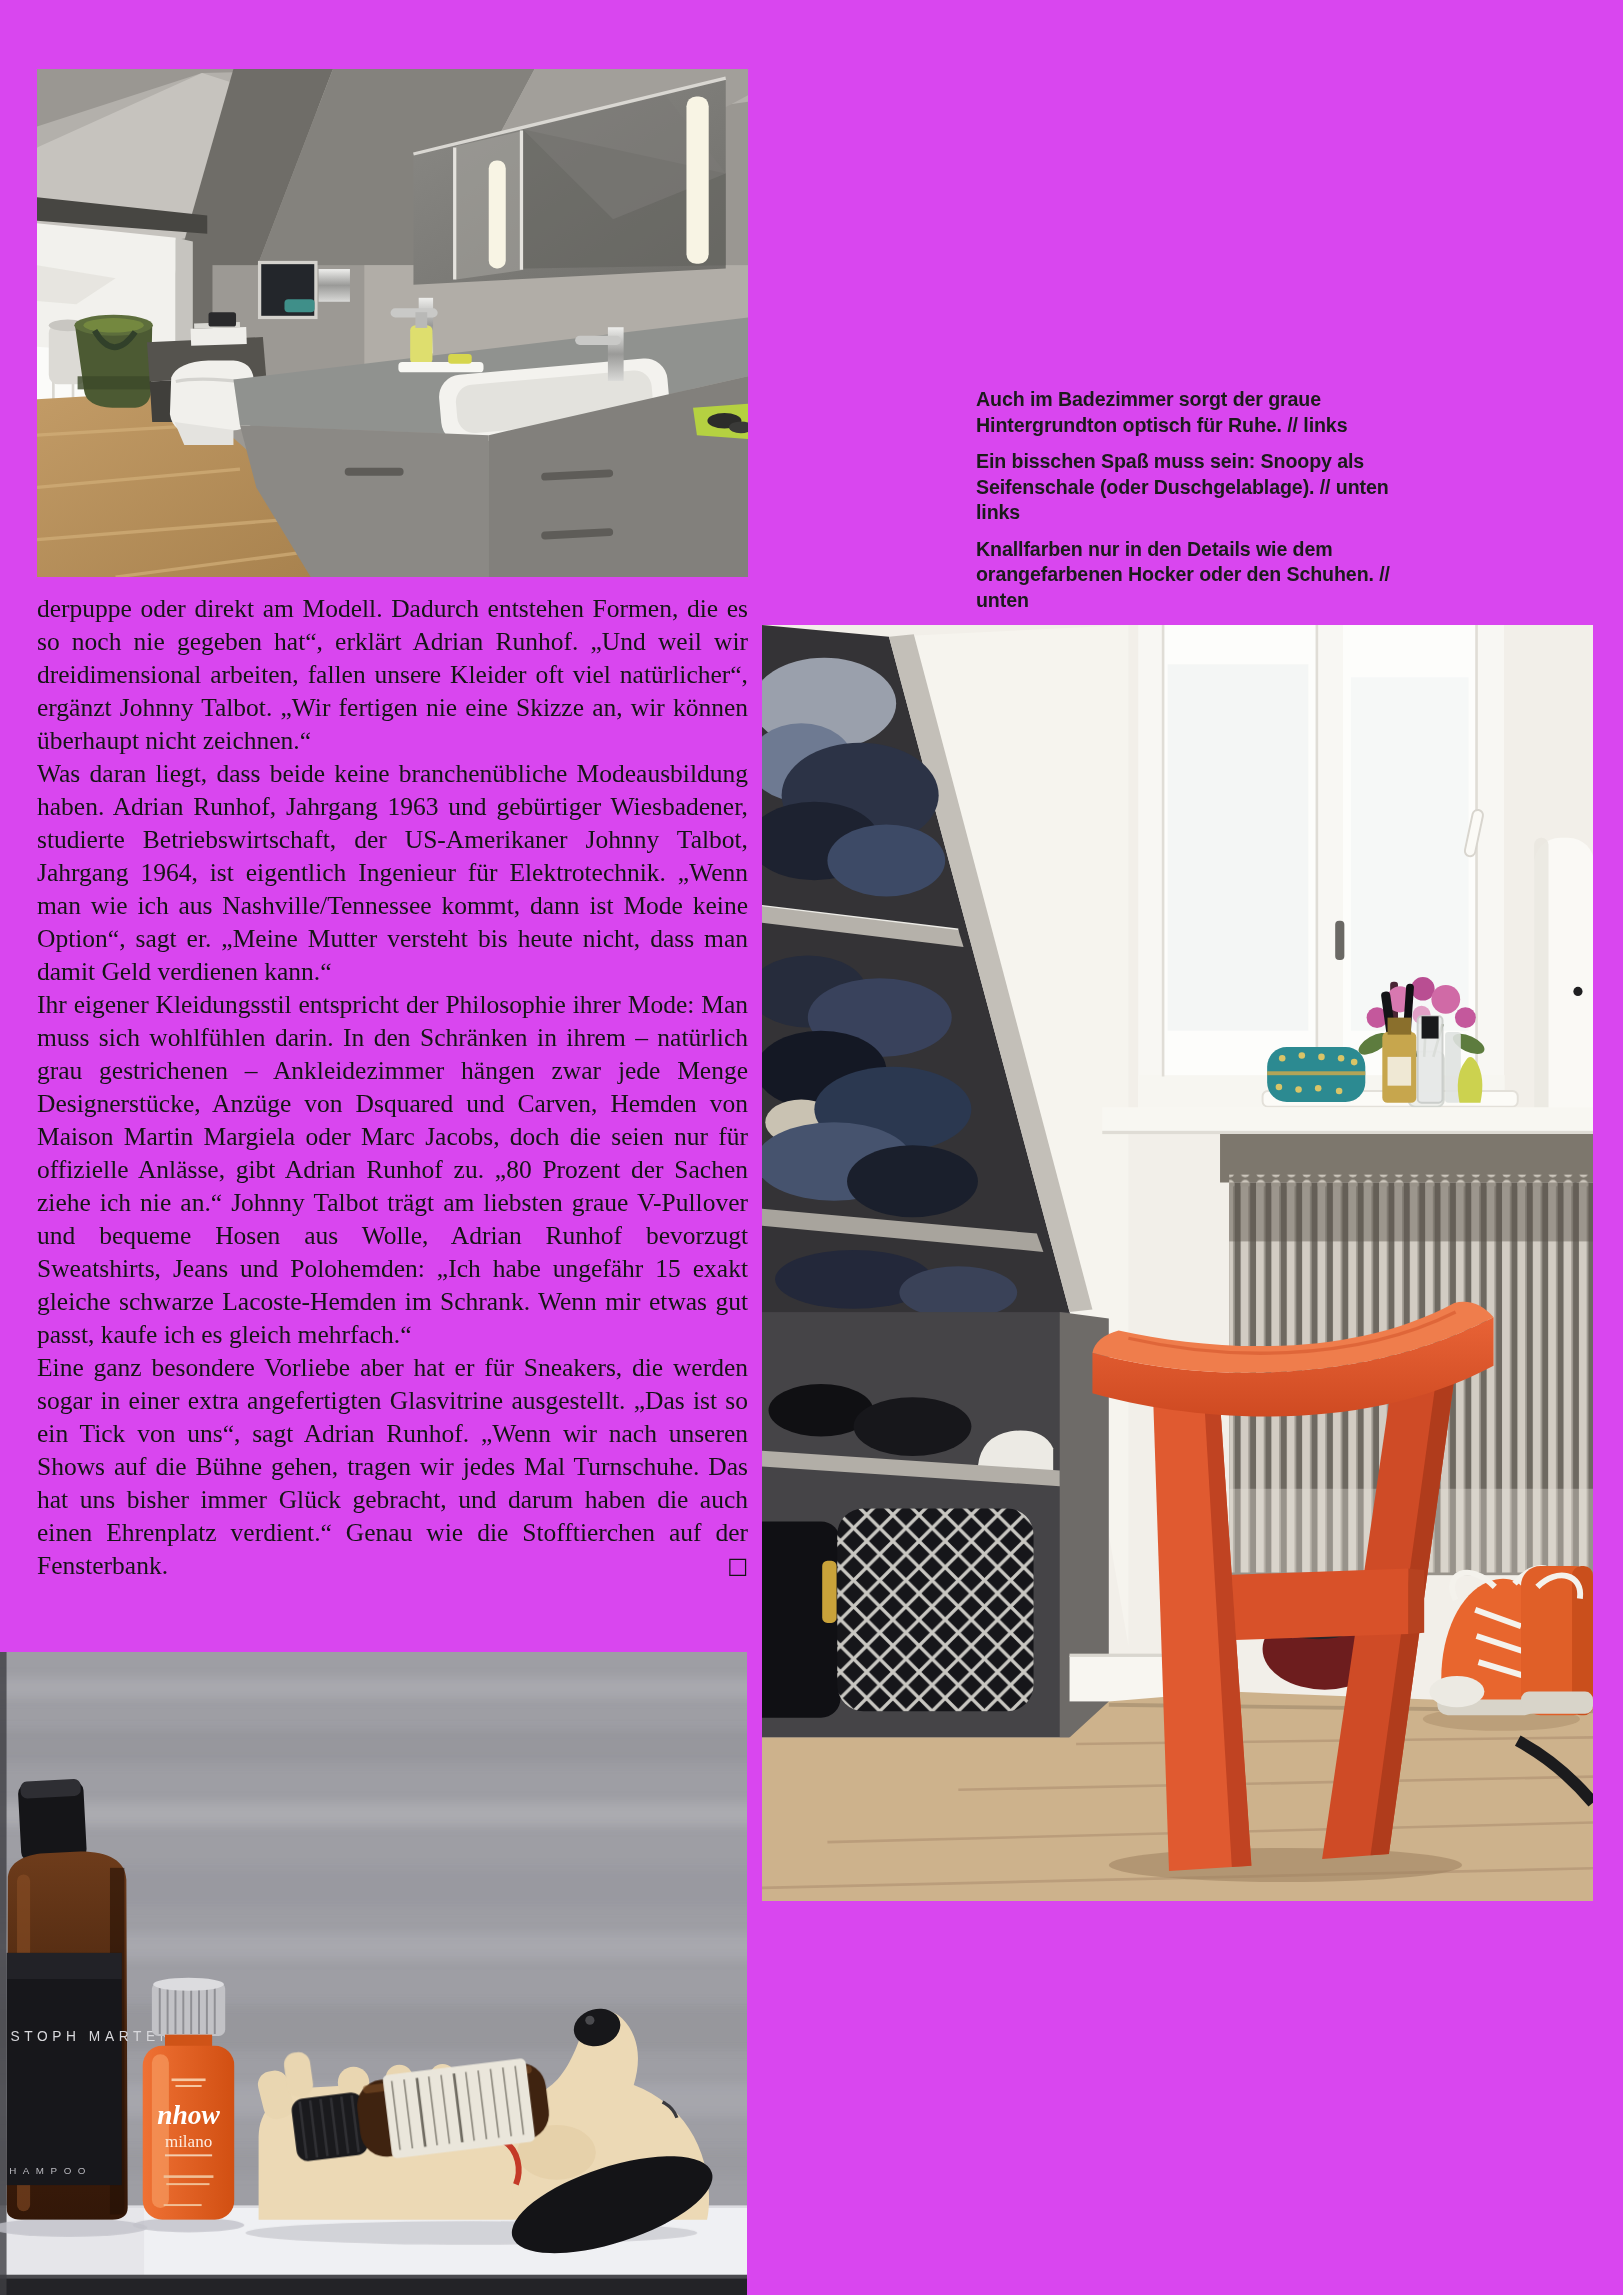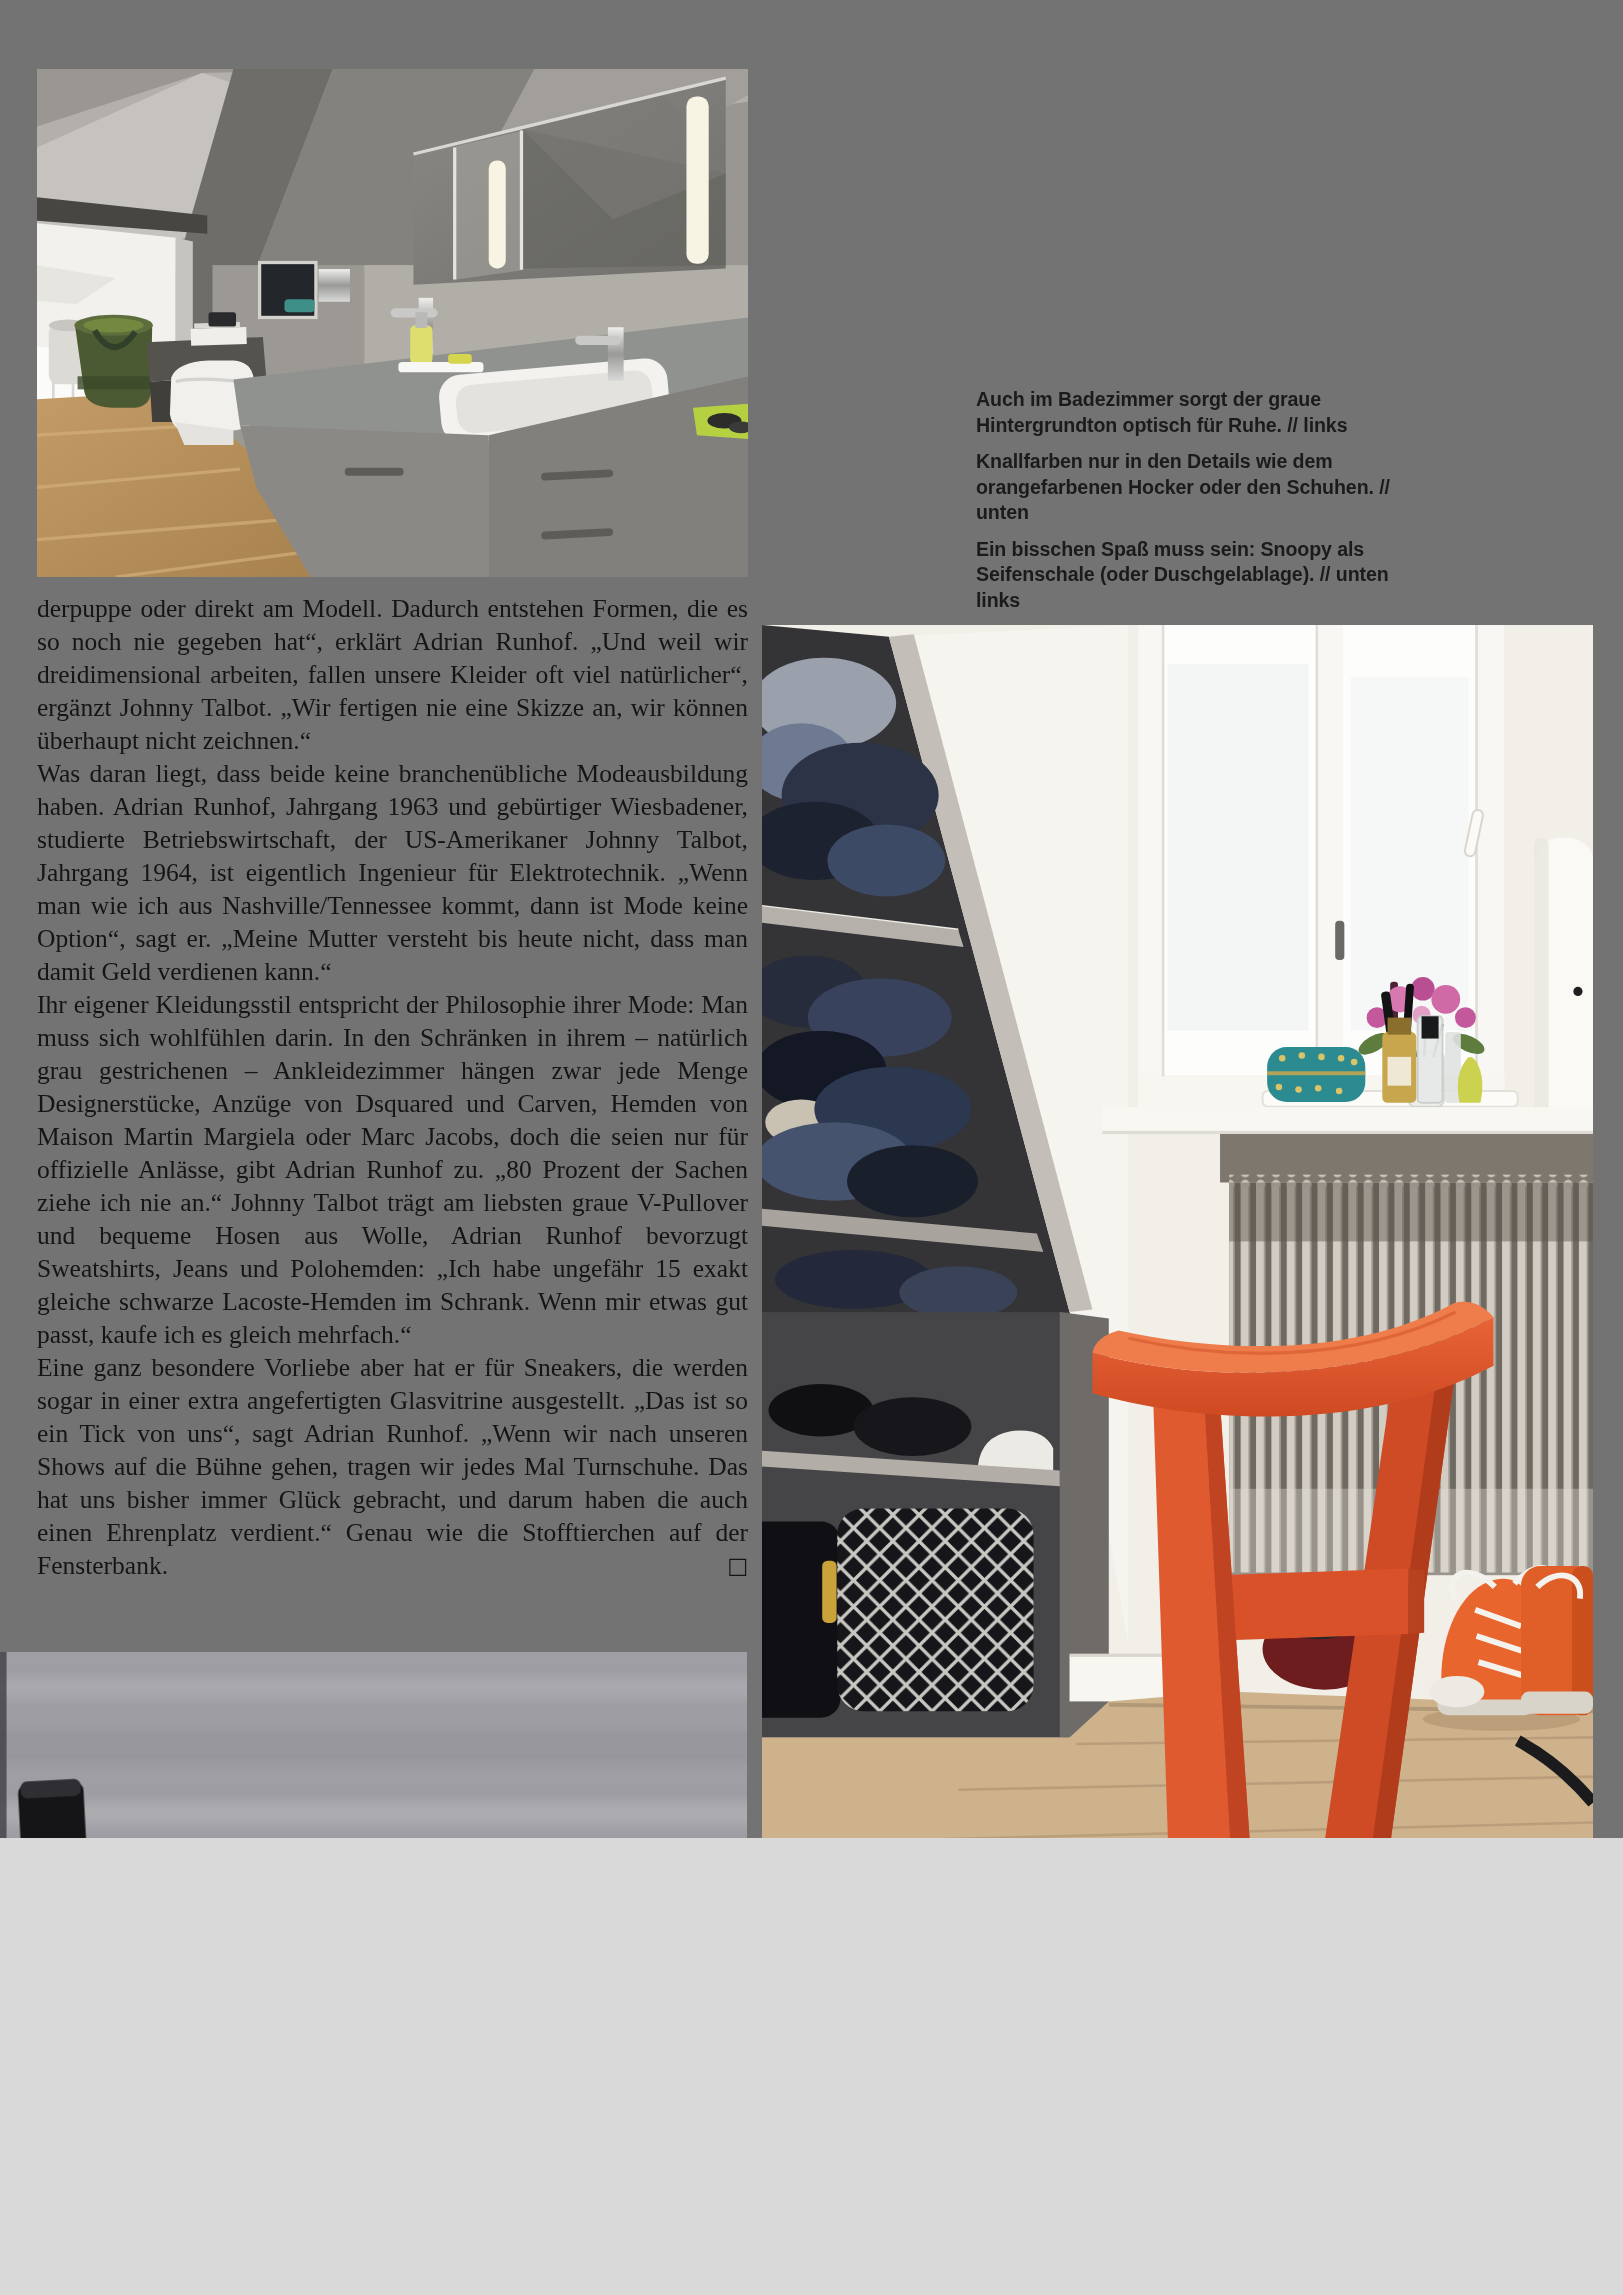--- a/index.html
+++ b/index.html
@@ -1,19 +1,19 @@
 <!DOCTYPE html>
 <html style="font-size:10.5px"><head>
 <meta charset="utf-8">
 <style>
   html,body{margin:0;padding:0;background:#d9d9d9;}
   .page{
     position:relative;
-    width:1623px;height:1838px;
-    background:#737373;
+    width:1623px;height:2295px;
+    background:#d946ef;
     overflow:hidden;
     font-family:"Liberation Sans",sans-serif;
   }
   .photo{position:absolute;display:block;}
   #photo-bath{left:37px;top:69px;width:711px;height:508px;}
   #photo-dress{left:762px;top:625px;width:831px;height:1276px;}
   #photo-prod{left:0;top:1652px;width:747px;height:643px;}
 
   .caption-block{
     position:absolute;left:976px;top:387px;width:458px;
@@ -185,22 +185,22 @@
 
     <g>
       <rect x="340" y="296" width="86" height="84" fill="#23262b" stroke="#d4d2cd" stroke-width="5"></rect>
       <rect x="378" y="352" width="46" height="20" rx="6" fill="#3f8f89"></rect>
     </g>
     <rect x="430" y="306" width="48" height="50" fill="url(#amberChrome)"></rect>
   </svg>
 
   <div class="caption-block">
     <p class="cap">Auch im Badezimmer sorgt der graue Hintergrundton optisch für Ruhe. // links</p>
+    <p class="cap">Ein bisschen Spaß muss sein: Snoopy als Seifenschale (oder Duschgelablage). // unten links</p>
     <p class="cap">Knallfarben nur in den Details wie dem orangefarbenen Hocker oder den Schuhen. // unten</p>
-    <p class="cap">Ein bisschen Spaß muss sein: Snoopy als Seifenschale (oder Duschgelablage). // unten links</p>
   </div>
 
   <div class="body-text">
     <p>derpuppe oder direkt am Modell. Dadurch entstehen Formen, die es so noch nie gegeben hat“, erklärt Adrian Runhof. „Und weil wir dreidimensional arbeiten, fallen unsere Kleider oft viel natürlicher“, ergänzt Johnny Talbot. „Wir fertigen nie eine Skizze an, wir können überhaupt nicht zeichnen.“</p>
     <p>Was daran liegt, dass beide keine branchenübliche Modeausbildung haben. Adrian Runhof, Jahrgang 1963 und gebürtiger Wiesbadener, studierte Betriebswirtschaft, der US-Amerikaner Johnny Talbot, Jahrgang 1964, ist eigentlich Ingenieur für Elektrotechnik. „Wenn man wie ich aus Nashville/Tennessee kommt, dann ist Mode keine Option“, sagt er. „Meine Mutter versteht bis heute nicht, dass man damit Geld verdienen kann.“</p>
     <p>Ihr eigener Kleidungsstil entspricht der Philosophie ihrer Mode: Man muss sich wohlfühlen darin. In den Schränken in ihrem – natürlich grau gestrichenen – Ankleidezimmer hängen zwar jede Menge Designerstücke, Anzüge von Dsquared und Carven, Hemden von Maison Martin Margiela oder Marc Jacobs, doch die seien nur für offizielle Anlässe, gibt Adrian Runhof zu. „80 Prozent der Sachen ziehe ich nie an.“ Johnny Talbot trägt am liebsten graue V-Pullover und bequeme Hosen aus Wolle, Adrian Runhof bevorzugt Sweatshirts, Jeans und Polohemden: „Ich habe ungefähr 15 exakt gleiche schwarze Lacoste-Hemden im Schrank. Wenn mir etwas gut passt, kaufe ich es gleich mehrfach.“</p>
     <p><span>Eine ganz besondere Vorliebe aber hat er für Sneakers, die werden sogar in einer extra angefertigten Glasvitrine ausgestellt. „Das ist so ein Tick von uns“, sagt Adrian Runhof. „Wenn wir nach unseren Shows auf die Bühne gehen, tragen wir jedes Mal Turnschuhe. Das hat uns bisher immer Glück gebracht, und darum haben die auch einen Ehrenplatz verdient.“ Genau wie die Stofftierchen auf der Fensterbank.</span><span class="endmark">□</span></p>
   </div>
 
   <svg id="photo-dress" class="photo" viewBox="0 0 1270 1950" preserveAspectRatio="none" aria-label="dressing room photo">

